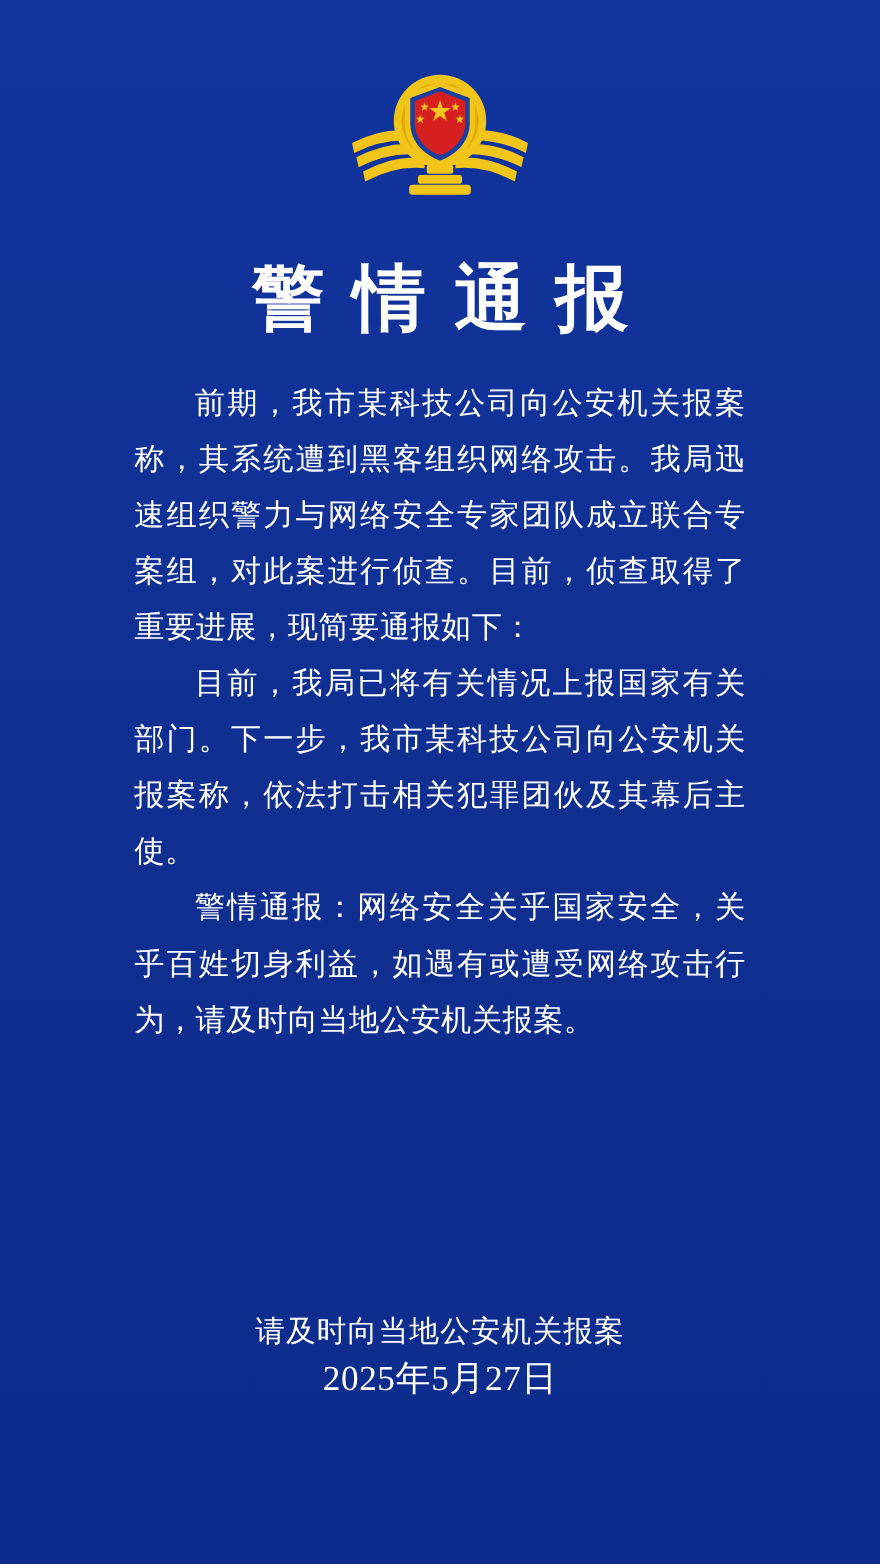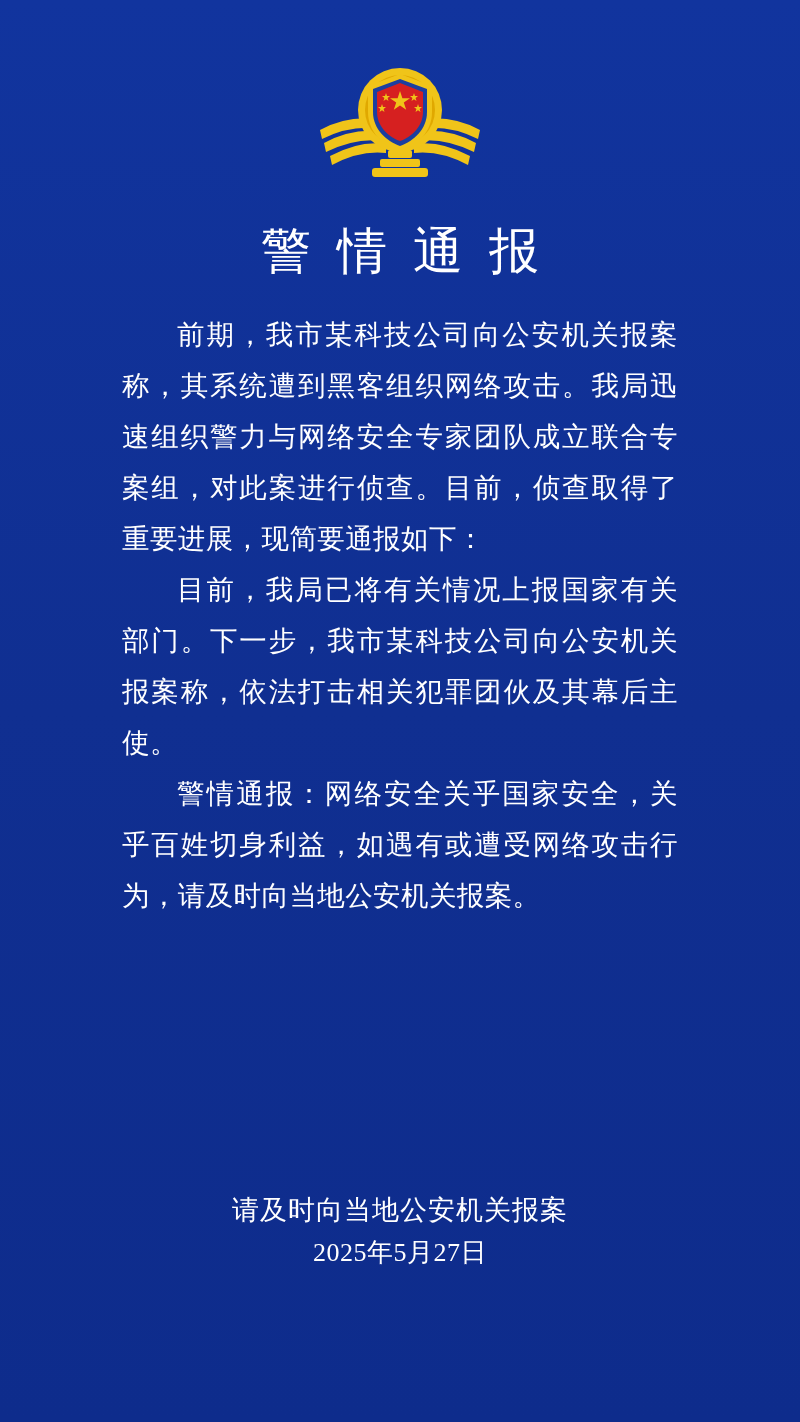--- a/index.html
+++ b/index.html
@@ -30,25 +30,25 @@
   .emblem-wrap {
     margin-top: 58px;
     width: 180px;
     height: 140px;
     position: relative;
   }
   .emblem-wrap svg { display: block; }
 
   
   .title {
-    margin-top: 26px;
-    font-size: 50px;
+    margin-top: 39px;
+    font-size: 66px;
     letter-spacing: 26px;
     text-indent: 26px;
-    font-weight: normal;
+    font-weight: bold;
     color: #ffffff;
     font-family: "Liberation Serif", "DejaVu Serif", serif;
     text-align: center;
     line-height: 1.1;
   }
 
   
   .body {
     width: 556px;
     margin-top: 30px;
@@ -71,21 +71,21 @@
     right: 0;
     bottom: 148px;
     text-align: center;
   }
   .sig-org {
     font-size: 27px;
     line-height: 44px;
     letter-spacing: 1px;
   }
   .sig-date {
-    font-size: 26px;
+    font-size: 32px;
     line-height: 42px;
     letter-spacing: 0.5px;
   }
 </style>
 </head>
 <body>
 
 <div class="page">
 
   <div class="emblem-wrap">

